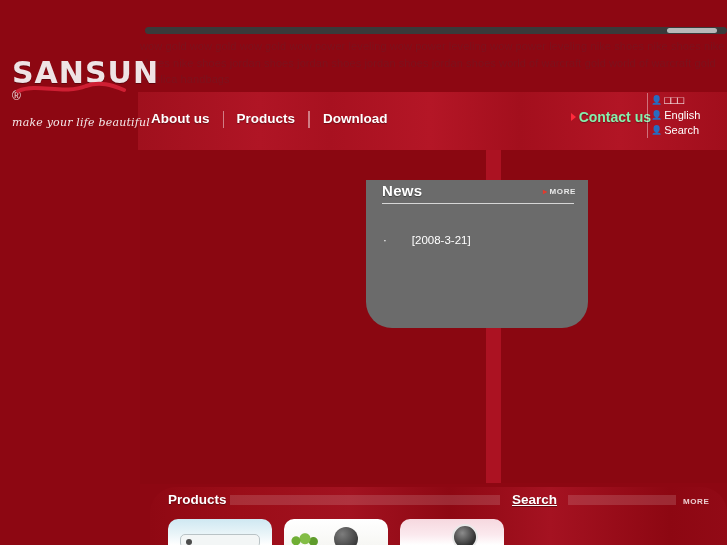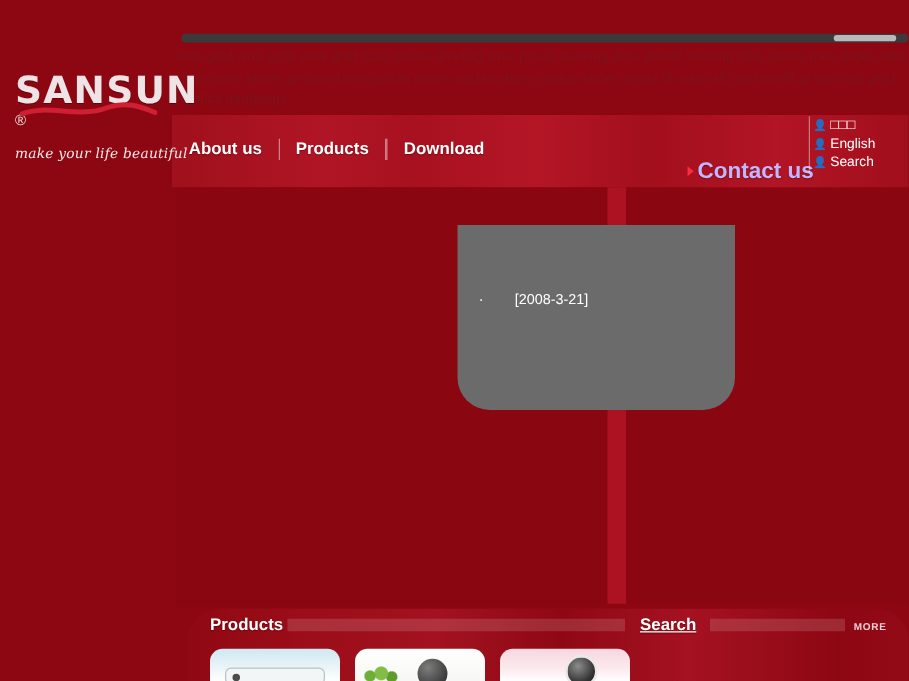--- a/index.html
+++ b/index.html
@@ -141,27 +141,26 @@
   }
   .nav-sep {
     width: 1px; height: 17px;
     background: rgba(255,255,255,.45);
   }
 
   
   .contact-us {
     position: absolute;
     right: 76px; top: 109px;
-    color: #c4b5fd;
-    font-size: 18px;
+    color: #86efac;
+    font-size: 14px;
     font-weight: 700;
     cursor: pointer;
     white-space: nowrap;
     text-shadow: 0 1px 1px rgba(0,0,0,.35);
-    margin-top: 17px;
   }
   .contact-arrow {
     display: inline-block;
     width: 0; height: 0;
     border-left: 5px solid #ff2a3c;
     border-top: 4px solid transparent;
     border-bottom: 4px solid transparent;
     margin-right: 3px;
     position: relative;
     top: -1px;
@@ -452,20 +451,27 @@
 
   <div class="left-rail"></div>
 
   <div class="main-wrap">
     <div class="content-left"></div>
     <div class="col-gap"></div>
     <div class="content-right"></div>
   </div>
 
   <div class="news-panel">
+    <div class="news-head">
+      <span class="news-title">News</span>
+      <span class="news-more">
+        <span class="dot">▸</span><span>MORE</span>
+      </span>
+      <div class="news-rule"></div>
+    </div>
     <div class="news-list">
       <div class="news-item">
         <span class="bullet">·</span>
         <span class="ndate">[2008-3-21]</span>
       </div>
     </div>
   </div>
 
   <div class="bottom-box">
     <div class="bot-bar">

